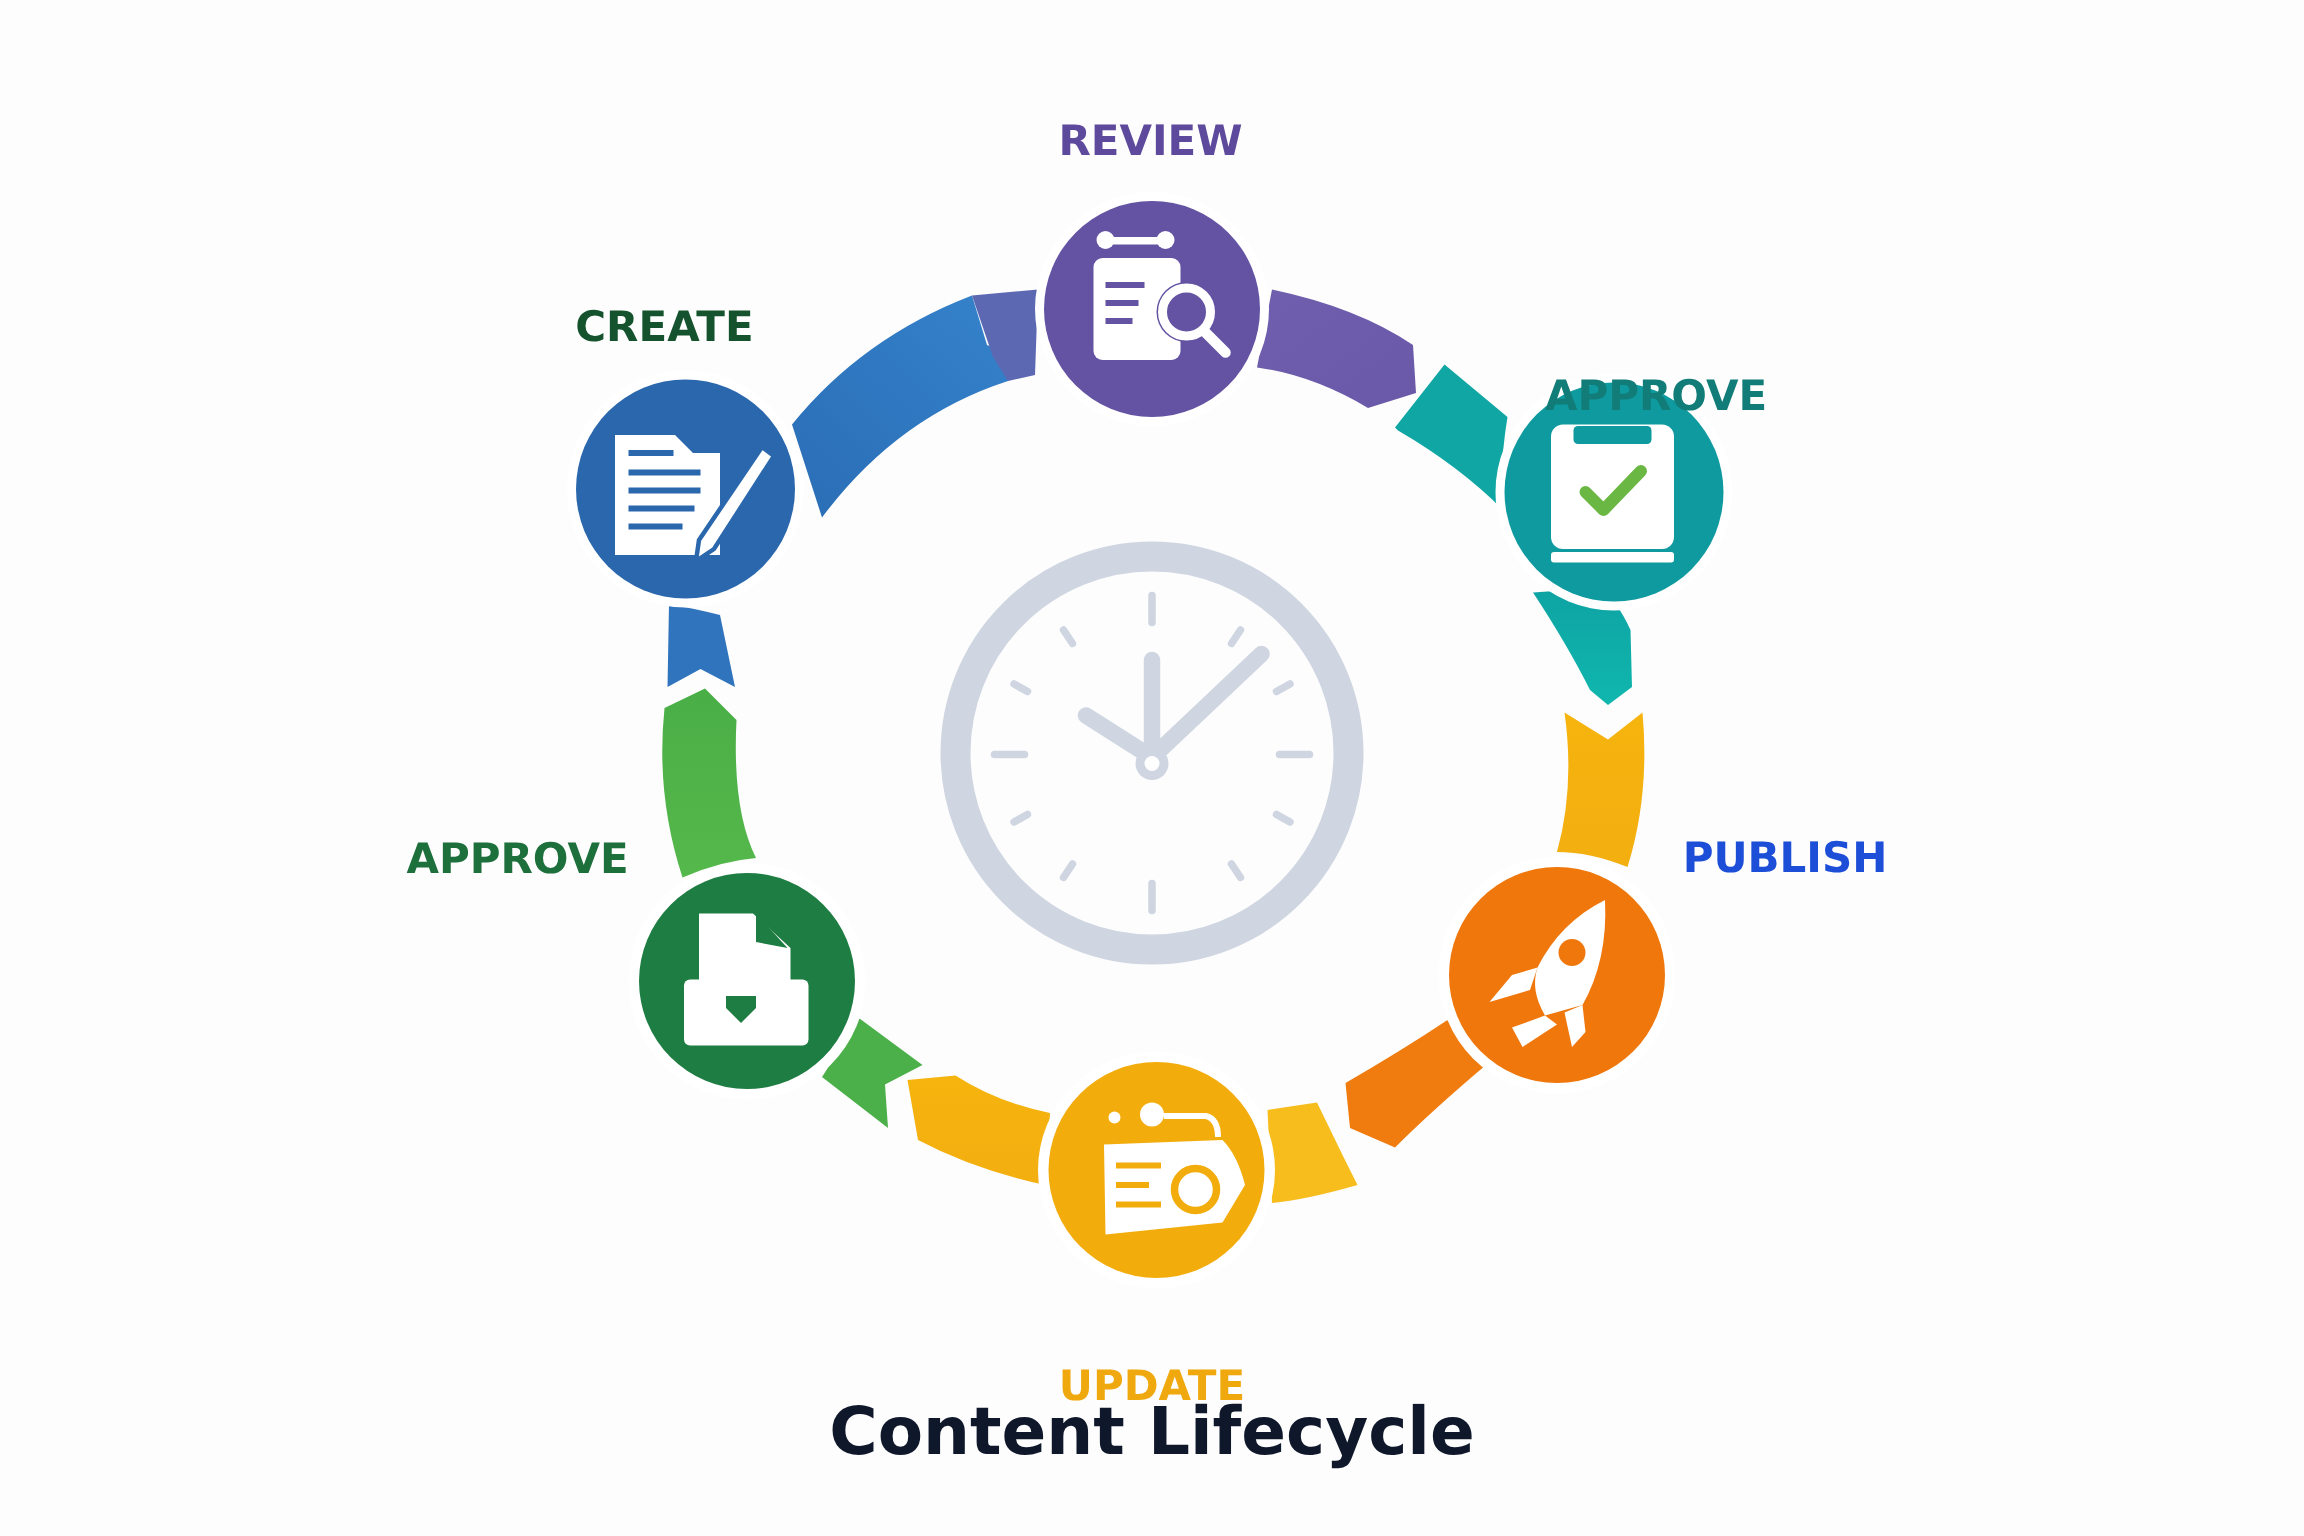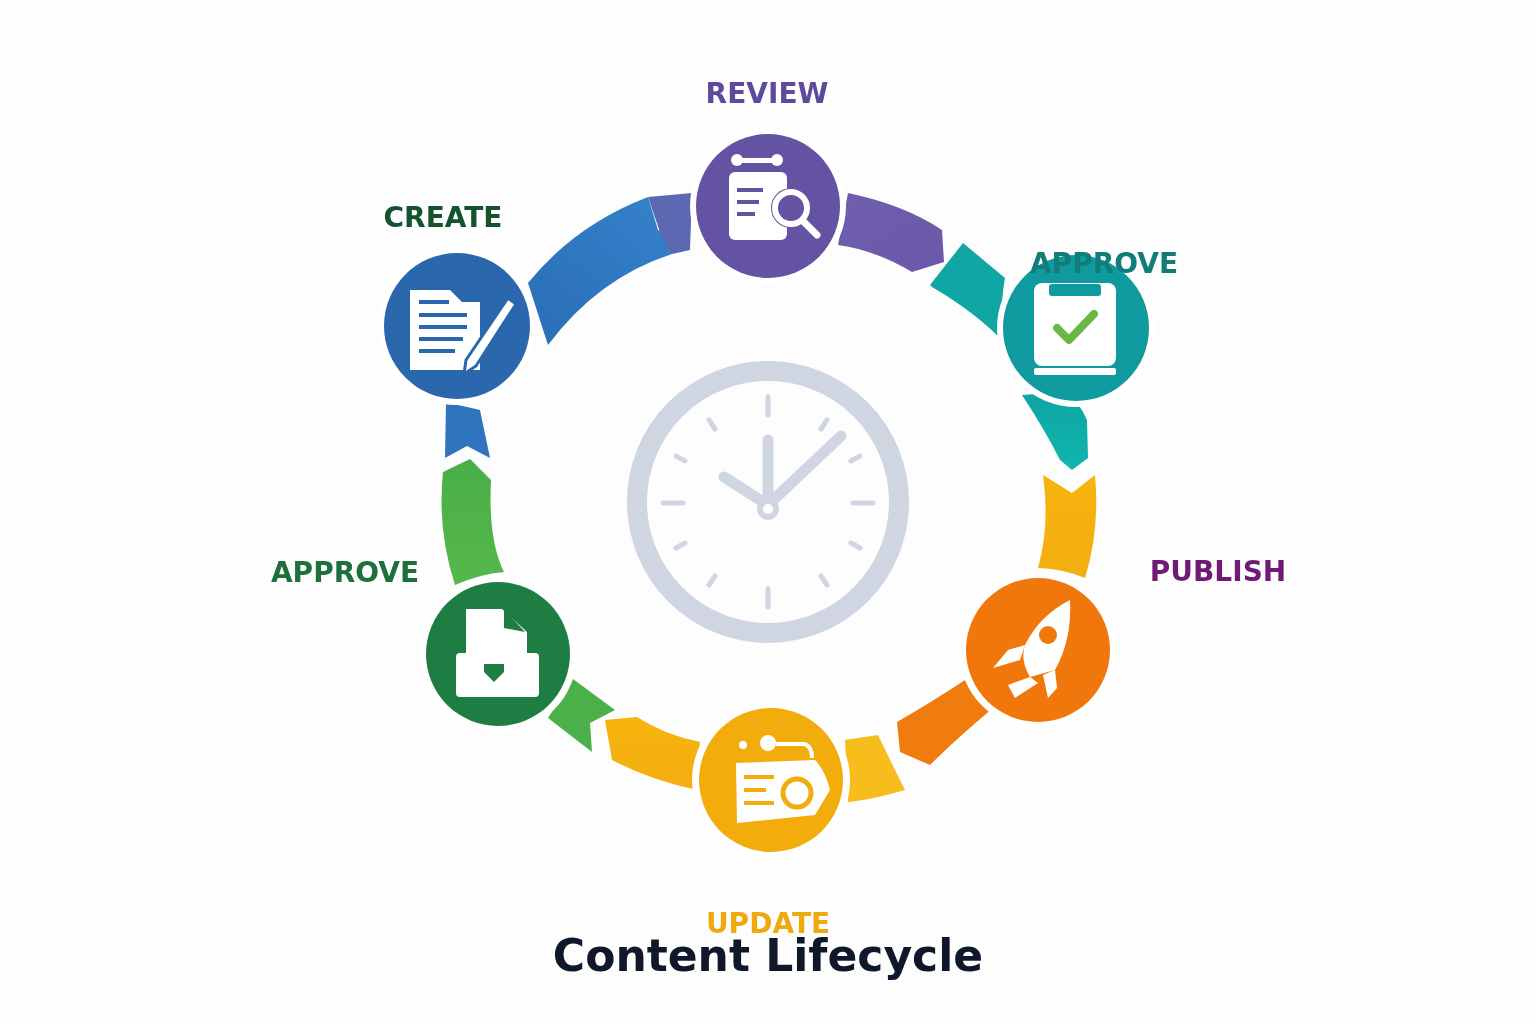--- a/index.html
+++ b/index.html
@@ -197,18 +197,18 @@
       <path d="M 466 609 L 502 609 L 527 632 L 527 655 L 466 655 Z" fill="#ffffff"></path>
       <path d="M 504 609 L 504 628 L 525 632 Z" fill="#1e7d43"></path>
       <rect x="456" y="653" width="83" height="44" rx="4" fill="#ffffff"></rect>
       <path d="M 484 664 L 504 664 L 504 672 L 494 682 L 484 672 Z" fill="#1e7d43"></path>
     </g>
   </g>
 </svg>
 
 <div class="label" style="left:767px; top:94px; color:#5e4a9c;">REVIEW</div>
 <div class="label" style="left:1104px; top:218px; color:#127d78;margin-top:46px;">APPROVE</div>
-<div class="label" style="left:1190px; top:572px; color:#701a75;margin-left:28px;">PUBLISH</div>
+<div class="label" style="left:1190px; top:572px; color:#1d4ed8;">PUBLISH</div>
 <div class="label" style="left:768px; top:924px; color:#efa90e;">UPDATE</div>
 <div class="label" style="left:345px; top:573px; color:#1d6f3c;">APPROVE</div>
 <div class="label" style="left:443px; top:218px; color:#14532d;">CREATE</div>
 
 <div class="title">Content Lifecycle</div>
 
 </body></html>

